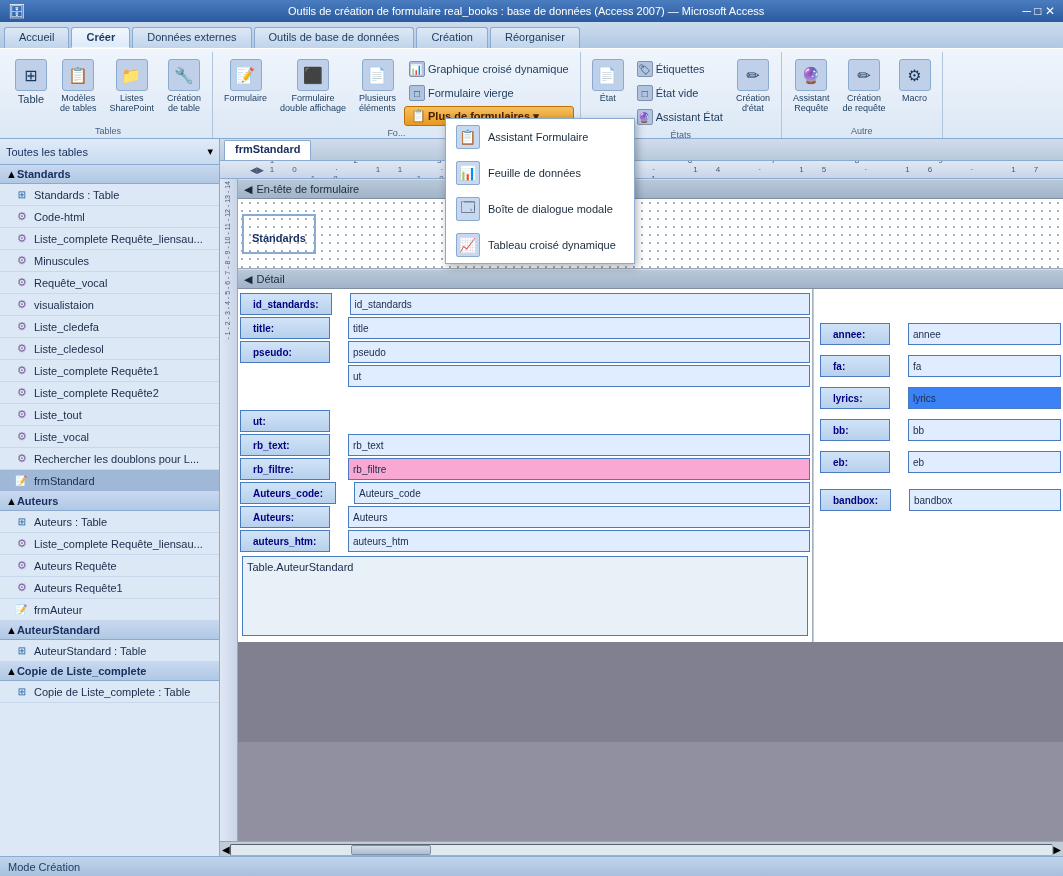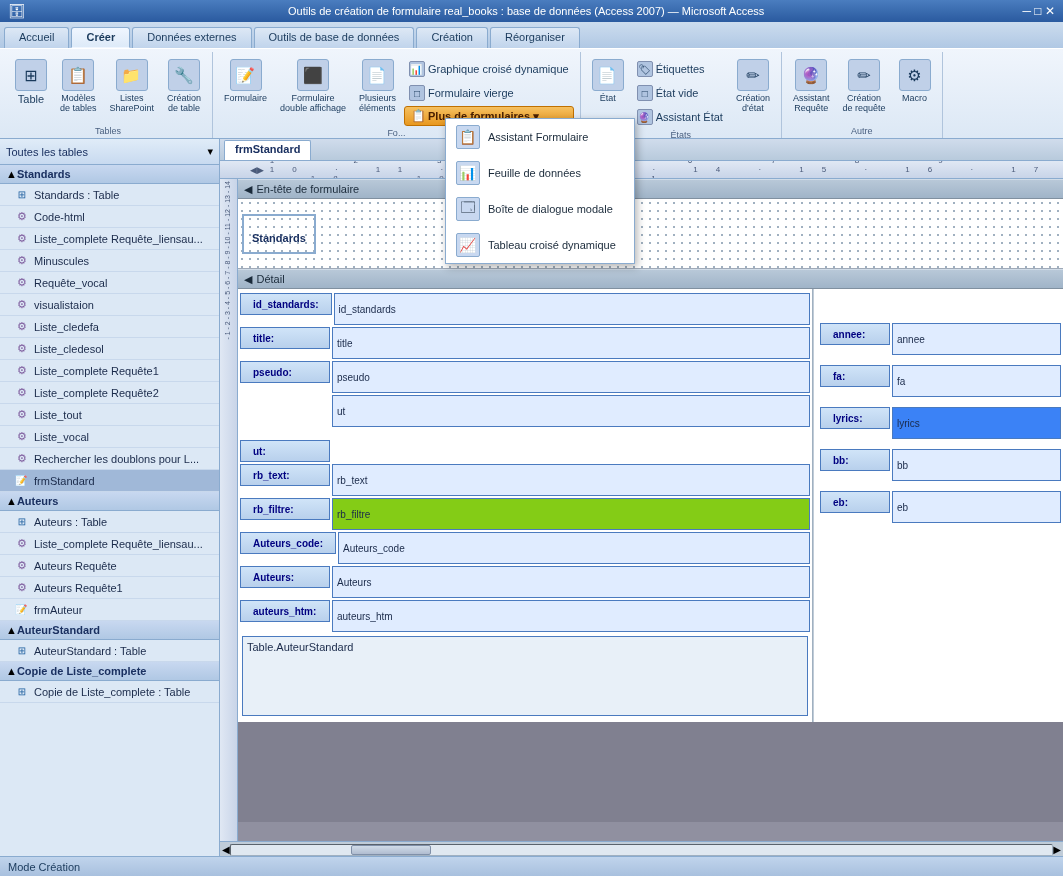--- a/index.html
+++ b/index.html
@@ -383,23 +383,24 @@
       display: flex;
       align-items: center;
     }
     .field-value {
       background: white;
       border: 1px solid #8aabcf;
       padding: 2px 4px;
       flex: 1;
       font-size: 10px;
       color: #1a2a4a;
-      height: 32px;
-      display: flex;
-      align-items: center;
+      height: 22px;
+      display: flex;
+      align-items: center;
+      margin-left: 16px;
     }
 
     
     .fields-left {
       border-right: 1px solid #a0b0c0;
       padding: 2px;
     }
     .fields-right {
       padding: 2px;
     }
@@ -757,21 +758,21 @@
                 <div class="field-value" style="background:#e0ecff; border:1px solid #4a7abf;">ut</div>
               </div>
 
               <div class="field-pair">
                 <div class="field-label" style="min-width:90px; background: linear-gradient(to bottom, #d0e4f8, #b8d0ec); border:1px solid #4a7abf; color:#000080; font-weight:bold;">rb_text:</div>
                 <div class="field-value" style="background:#e0ecff; border:1px solid #4a7abf;">rb_text</div>
               </div>
 
               <div class="field-pair">
                 <div class="field-label" style="min-width:90px; background: linear-gradient(to bottom, #d0e4f8, #b8d0ec); border:1px solid #4a7abf; color:#000080; font-weight:bold;">rb_filtre:</div>
-                <div class="field-value" style="background:#84cc16; border:1px solid #4a7abf;">rb_filtre</div>
+                <div class="field-value" style="background:#f9a8d4; border:1px solid #4a7abf;">rb_filtre</div>
               </div>
 
               <div class="field-pair">
                 <div class="field-label" style="min-width:90px; background: linear-gradient(to bottom, #d0e4f8, #b8d0ec); border:1px solid #4a7abf; color:#000080; font-weight:bold;">Auteurs_code:</div>
                 <div class="field-value" style="background:#e0ecff; border:1px solid #4a7abf;">Auteurs_code</div>
               </div>
 
               <div class="field-pair">
                 <div class="field-label" style="min-width:90px; background: linear-gradient(to bottom, #d0e4f8, #b8d0ec); border:1px solid #4a7abf; color:#000080; font-weight:bold;">Auteurs:</div>
                 <div class="field-value" style="background:#e0ecff; border:1px solid #4a7abf;">Auteurs</div>
@@ -825,20 +826,24 @@
               <div class="field-pair">
                 <div class="field-label" style="min-width:70px; background: linear-gradient(to bottom, #d0e4f8, #b8d0ec); border:1px solid #4a7abf; color:#000080; font-weight:bold;">eb:</div>
                 <div class="field-value" style="background:#e0ecff; border:1px solid #4a7abf;">eb</div>
               </div>
 
               <div style="height:6px;"></div>
 
 
               <div style="height:6px;"></div>
 
+              <div class="field-pair">
+                <div class="field-label" style="min-width:70px; background: linear-gradient(to bottom, #d0e4f8, #b8d0ec); border:1px solid #4a7abf; color:#000080; font-weight:bold;">bandbox:</div>
+                <div class="field-value" style="background:#e0ecff; border:1px solid #4a7abf;">bandbox</div>
+              </div>
 
             </div>
           </div>
 
           <div style="background:#808090; height:100px;" class="grid-dot-bg"></div>
 
         </div>
       </div>
 
       <div class="bottom-scroll">

